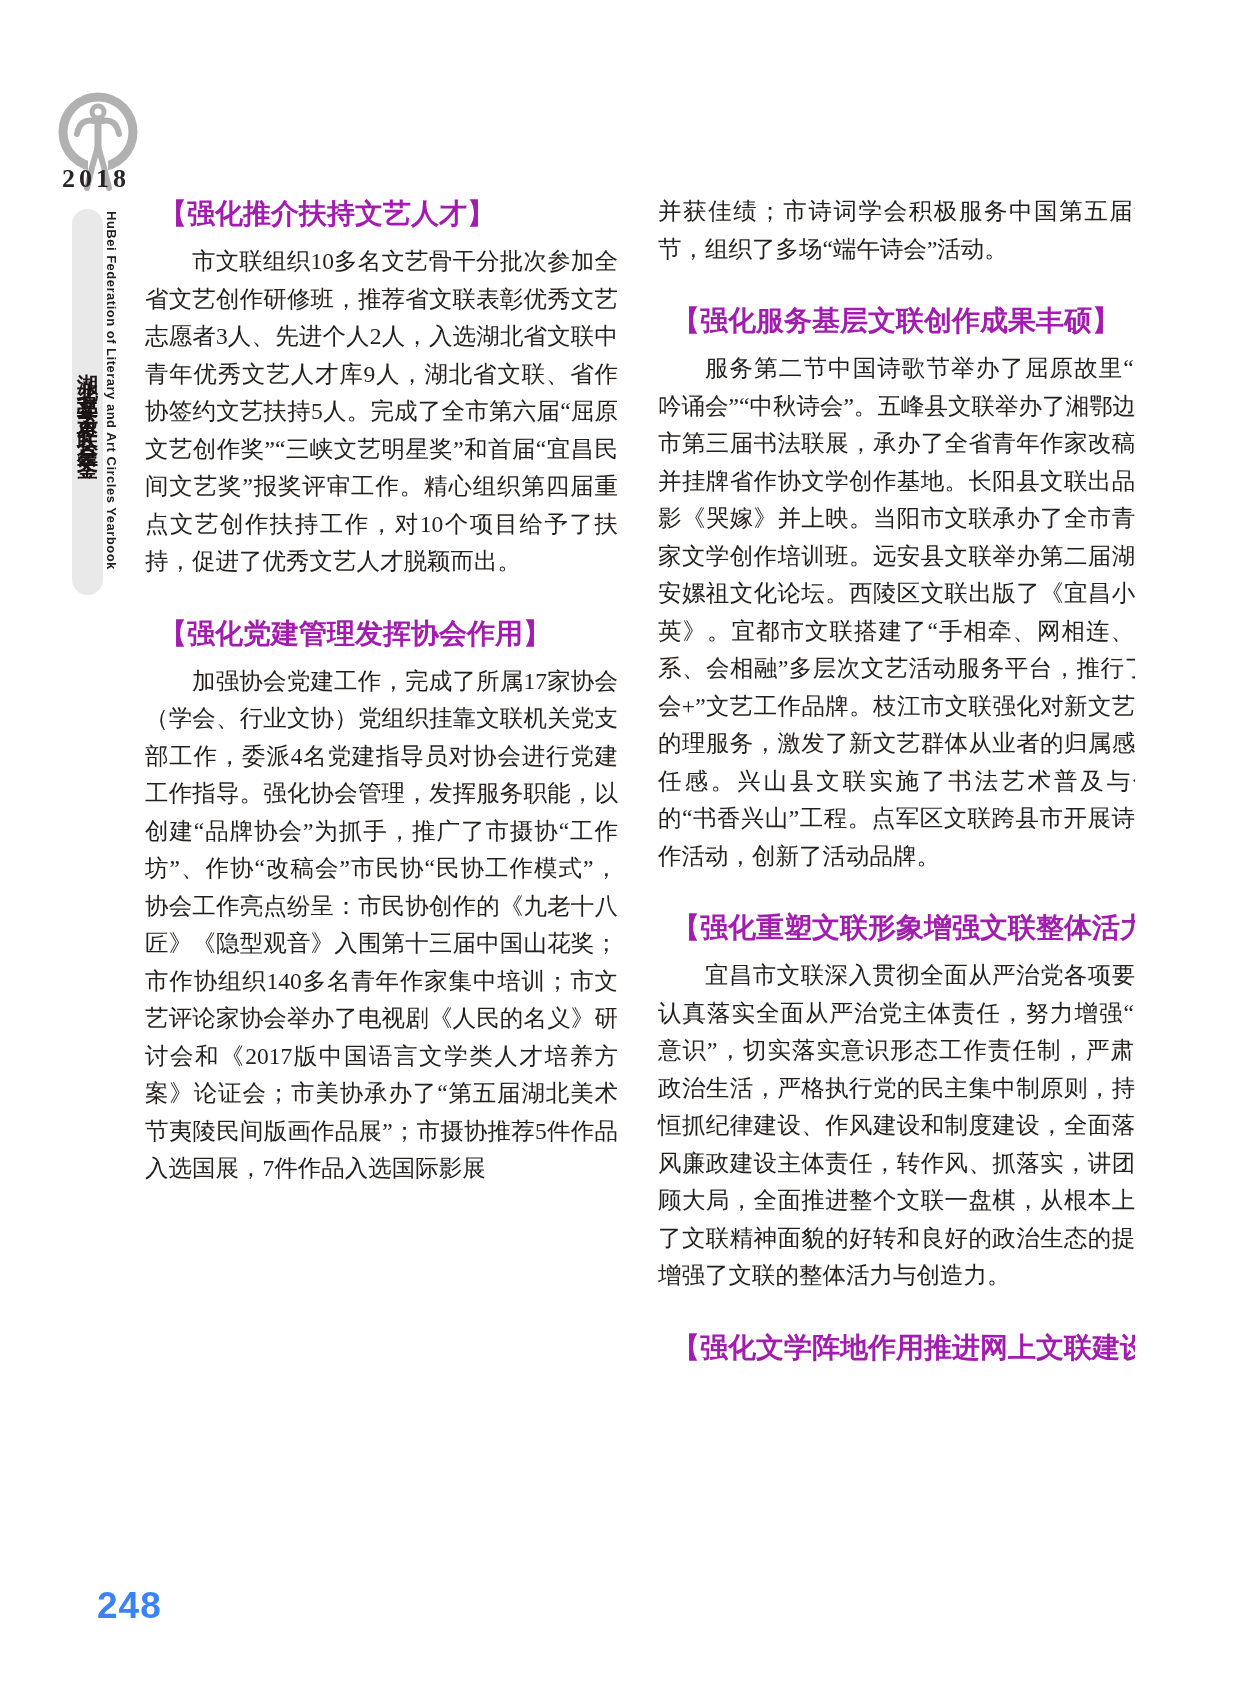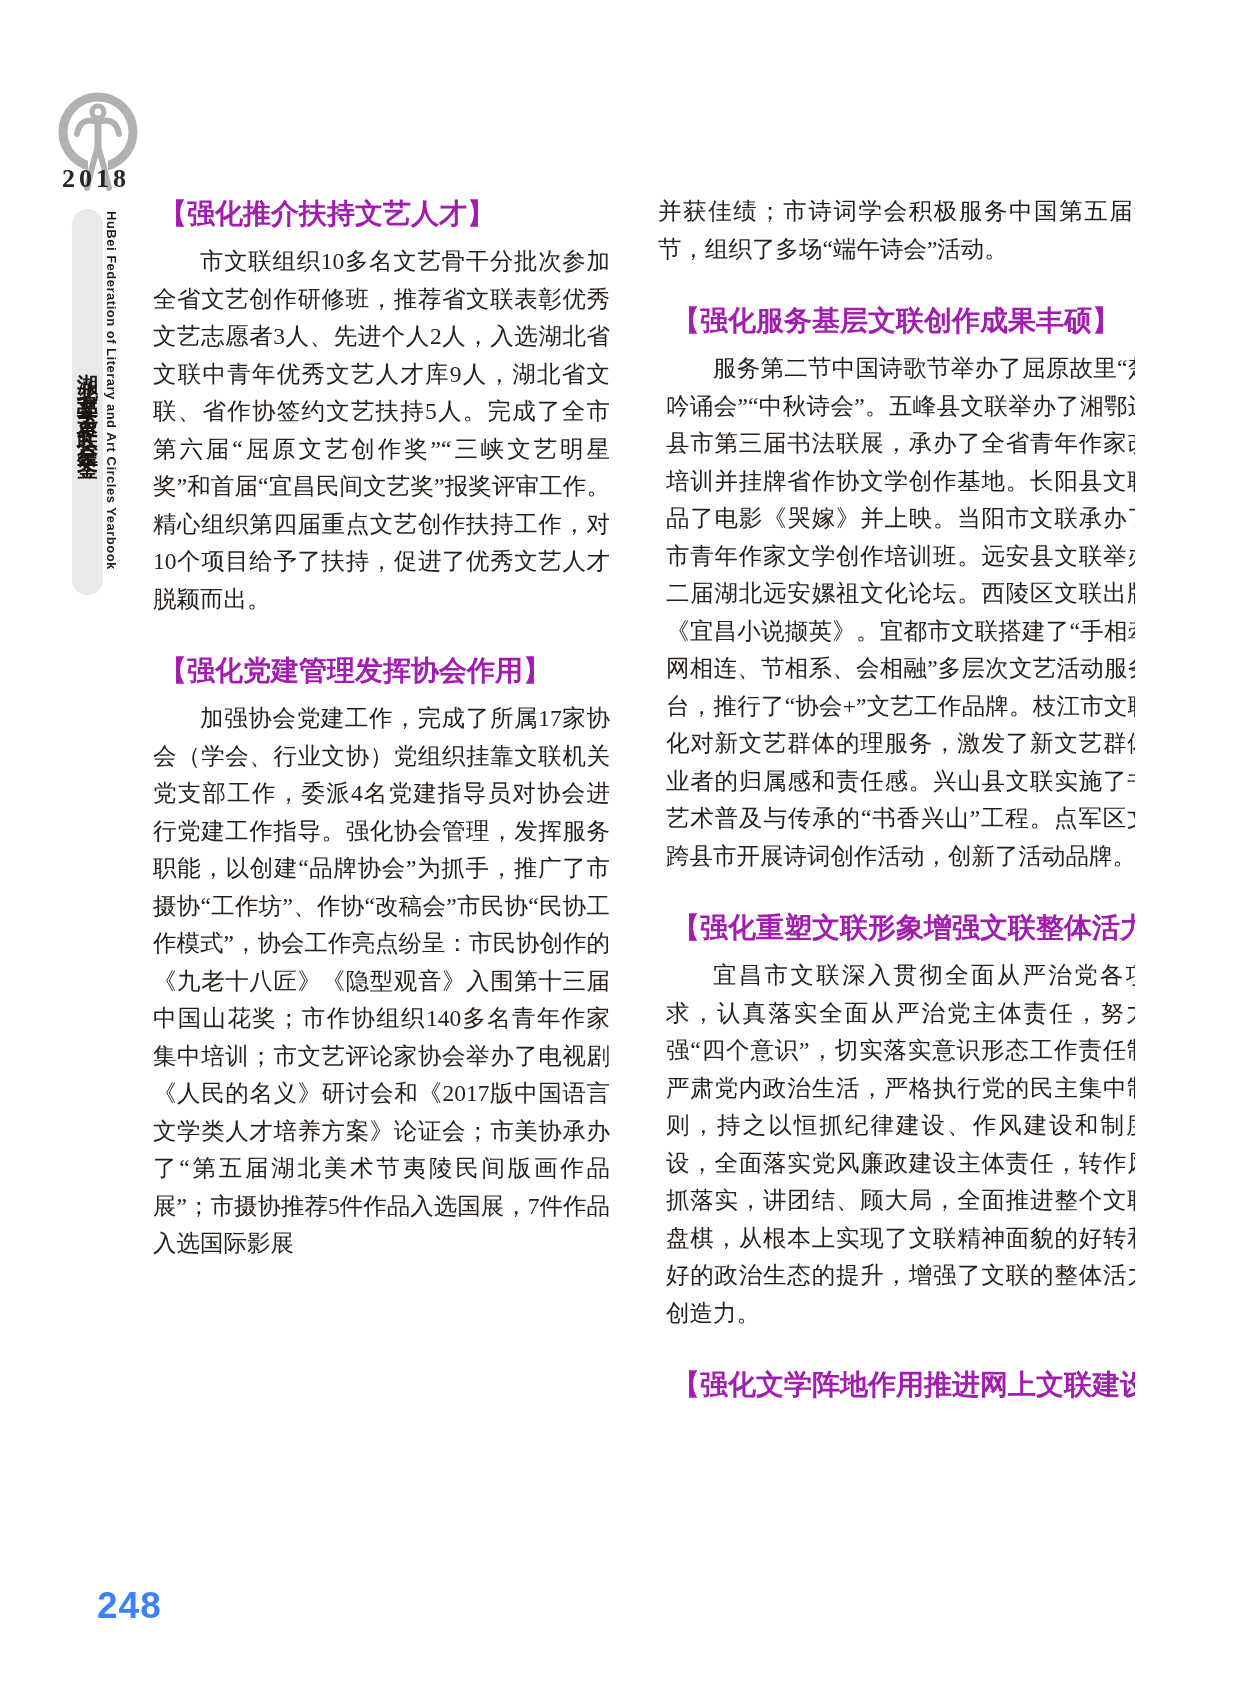--- a/index.html
+++ b/index.html
@@ -41,21 +41,21 @@
   .col-left  { left:145px; width:473px; }
   .col-right { left:658px; width:525px; }
   .section { margin-top:32px; }
   .section.first { margin-top:0; }
   .section-title {
     font-family:"Liberation Sans","DejaVu Sans",sans-serif;
     font-weight:bold; font-size:28px; line-height:42px;
     margin:0 0 8px 0; padding-left:14px; white-space:nowrap; color:#a21caf;
   }
   .body-p {
-    margin:8px; font-size:23.5px; line-height:37.5px;
+    margin:0; font-size:23.5px; line-height:37.5px;
     text-align:justify; text-indent:2em; color:#241f1b;
   }
   .intro-p {
     margin:0; font-size:23.5px; line-height:37.5px;
     text-align:justify; text-indent:0; color:#241f1b;
   }
   
   .page-num {
     position:absolute; left:97px; top:1585px;
     font-family:"Liberation Sans","DejaVu Sans",sans-serif;

